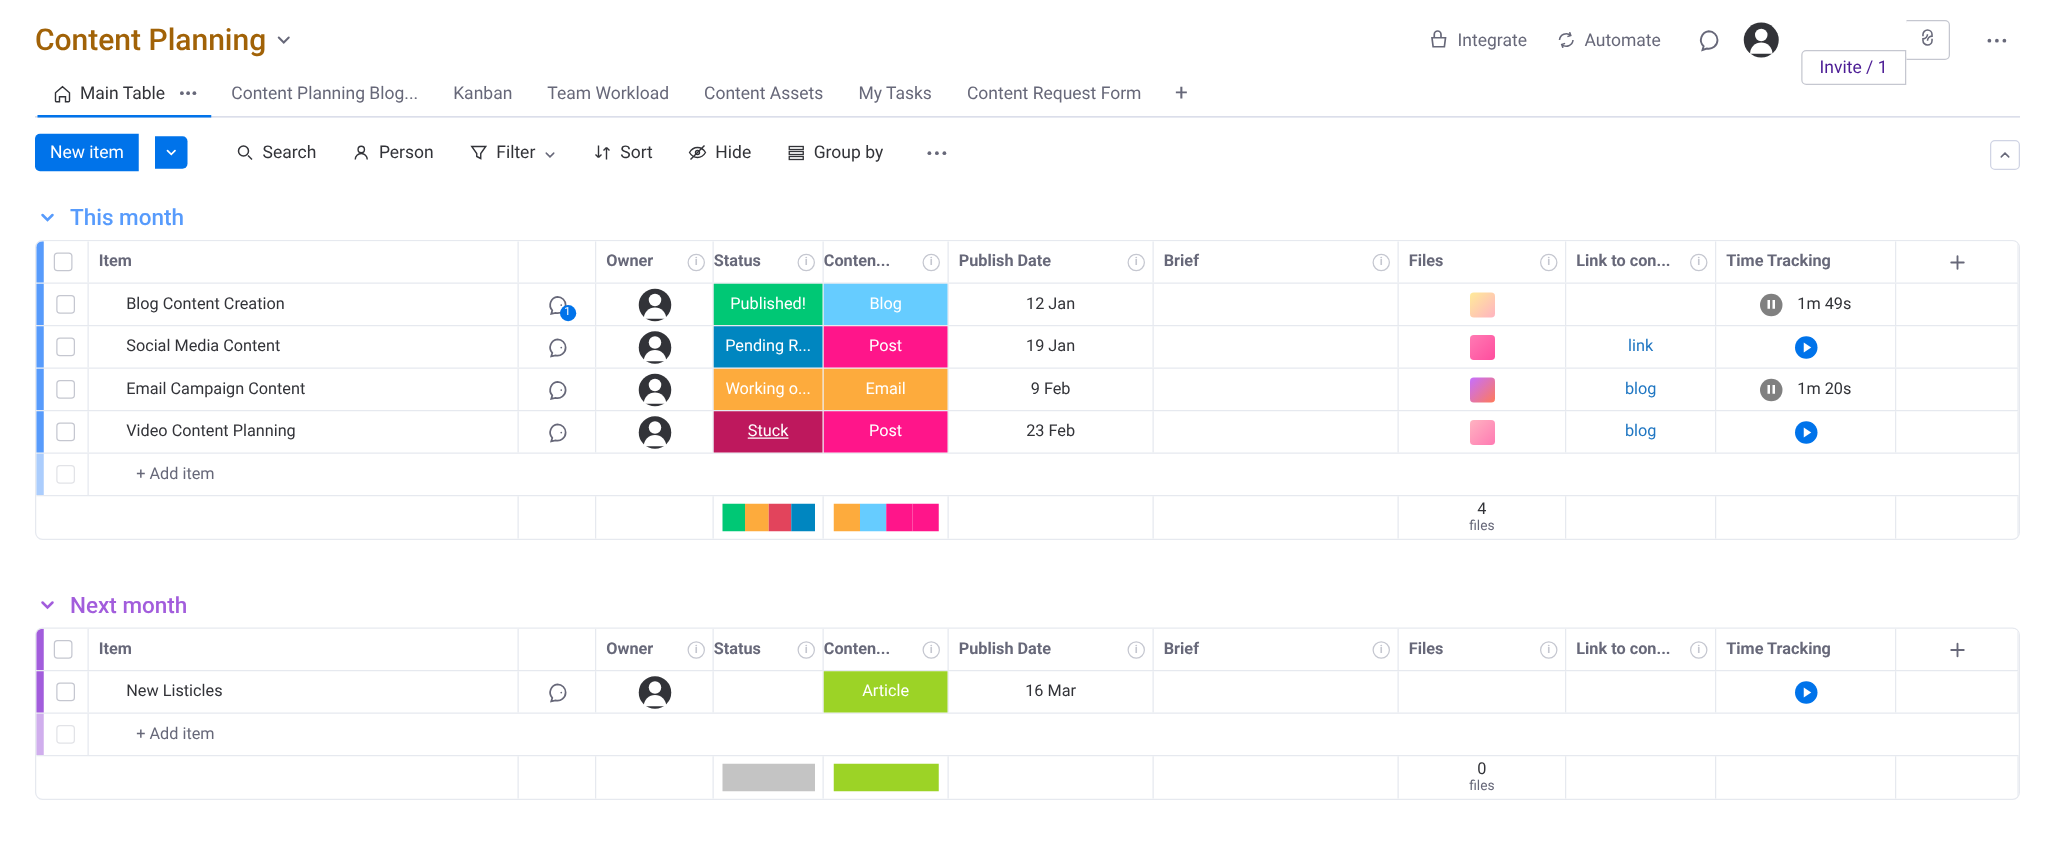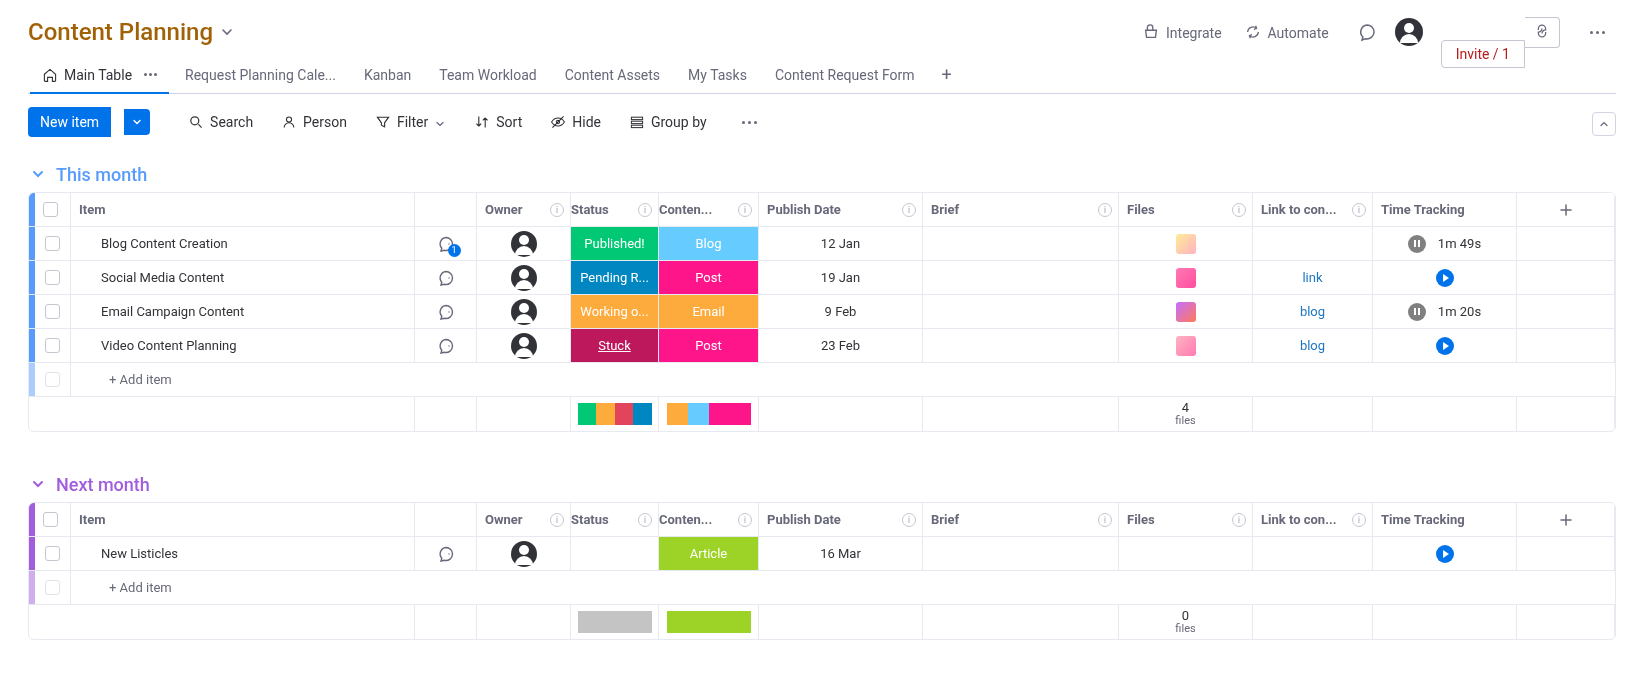--- a/index.html
+++ b/index.html
@@ -67,21 +67,21 @@
     width: 18px; height: 9px;
     border-radius: 10px 10px 0 0;
     background: #fff;
   }
   .invite-btn {
     border: 1px solid #c5c7d0;
     border-radius: 4px 0 0 4px;
     padding: 5px 14px;
     margin-left: 18px;
     font-size: 14px;
-    color: #b91c1c;
+    color: #4c1d95;
     cursor: pointer;
     margin-top: 44px;
   }
   .copy-btn {
     border: 1px solid #c5c7d0;
     border-left: none;
     border-radius: 0 4px 4px 0;
     padding: 4px 8px;
     cursor: pointer;
     margin-right: 18px;
@@ -431,21 +431,21 @@
           <path d="M3 9l7-6 7 6v8a1 1 0 01-1 1h-3v-5H7v5H4a1 1 0 01-1-1z" stroke="#323338" stroke-width="1.4" fill="none"></path>
         </svg>
         <span>Main Table</span>
         <div class="tab-dots">
           <span></span>
           <span></span>
           <span></span>
         </div>
       </div>
       <div class="tab">
-        <span>Request Planning Cale...</span>
+        <span>Content Planning Blog...</span>
       </div>
       <div class="tab">
         <span>Kanban</span>
       </div>
       <div class="tab">
         <span>Team Workload</span>
       </div>
       <div class="tab">
         <span>Content Assets</span>
       </div>

